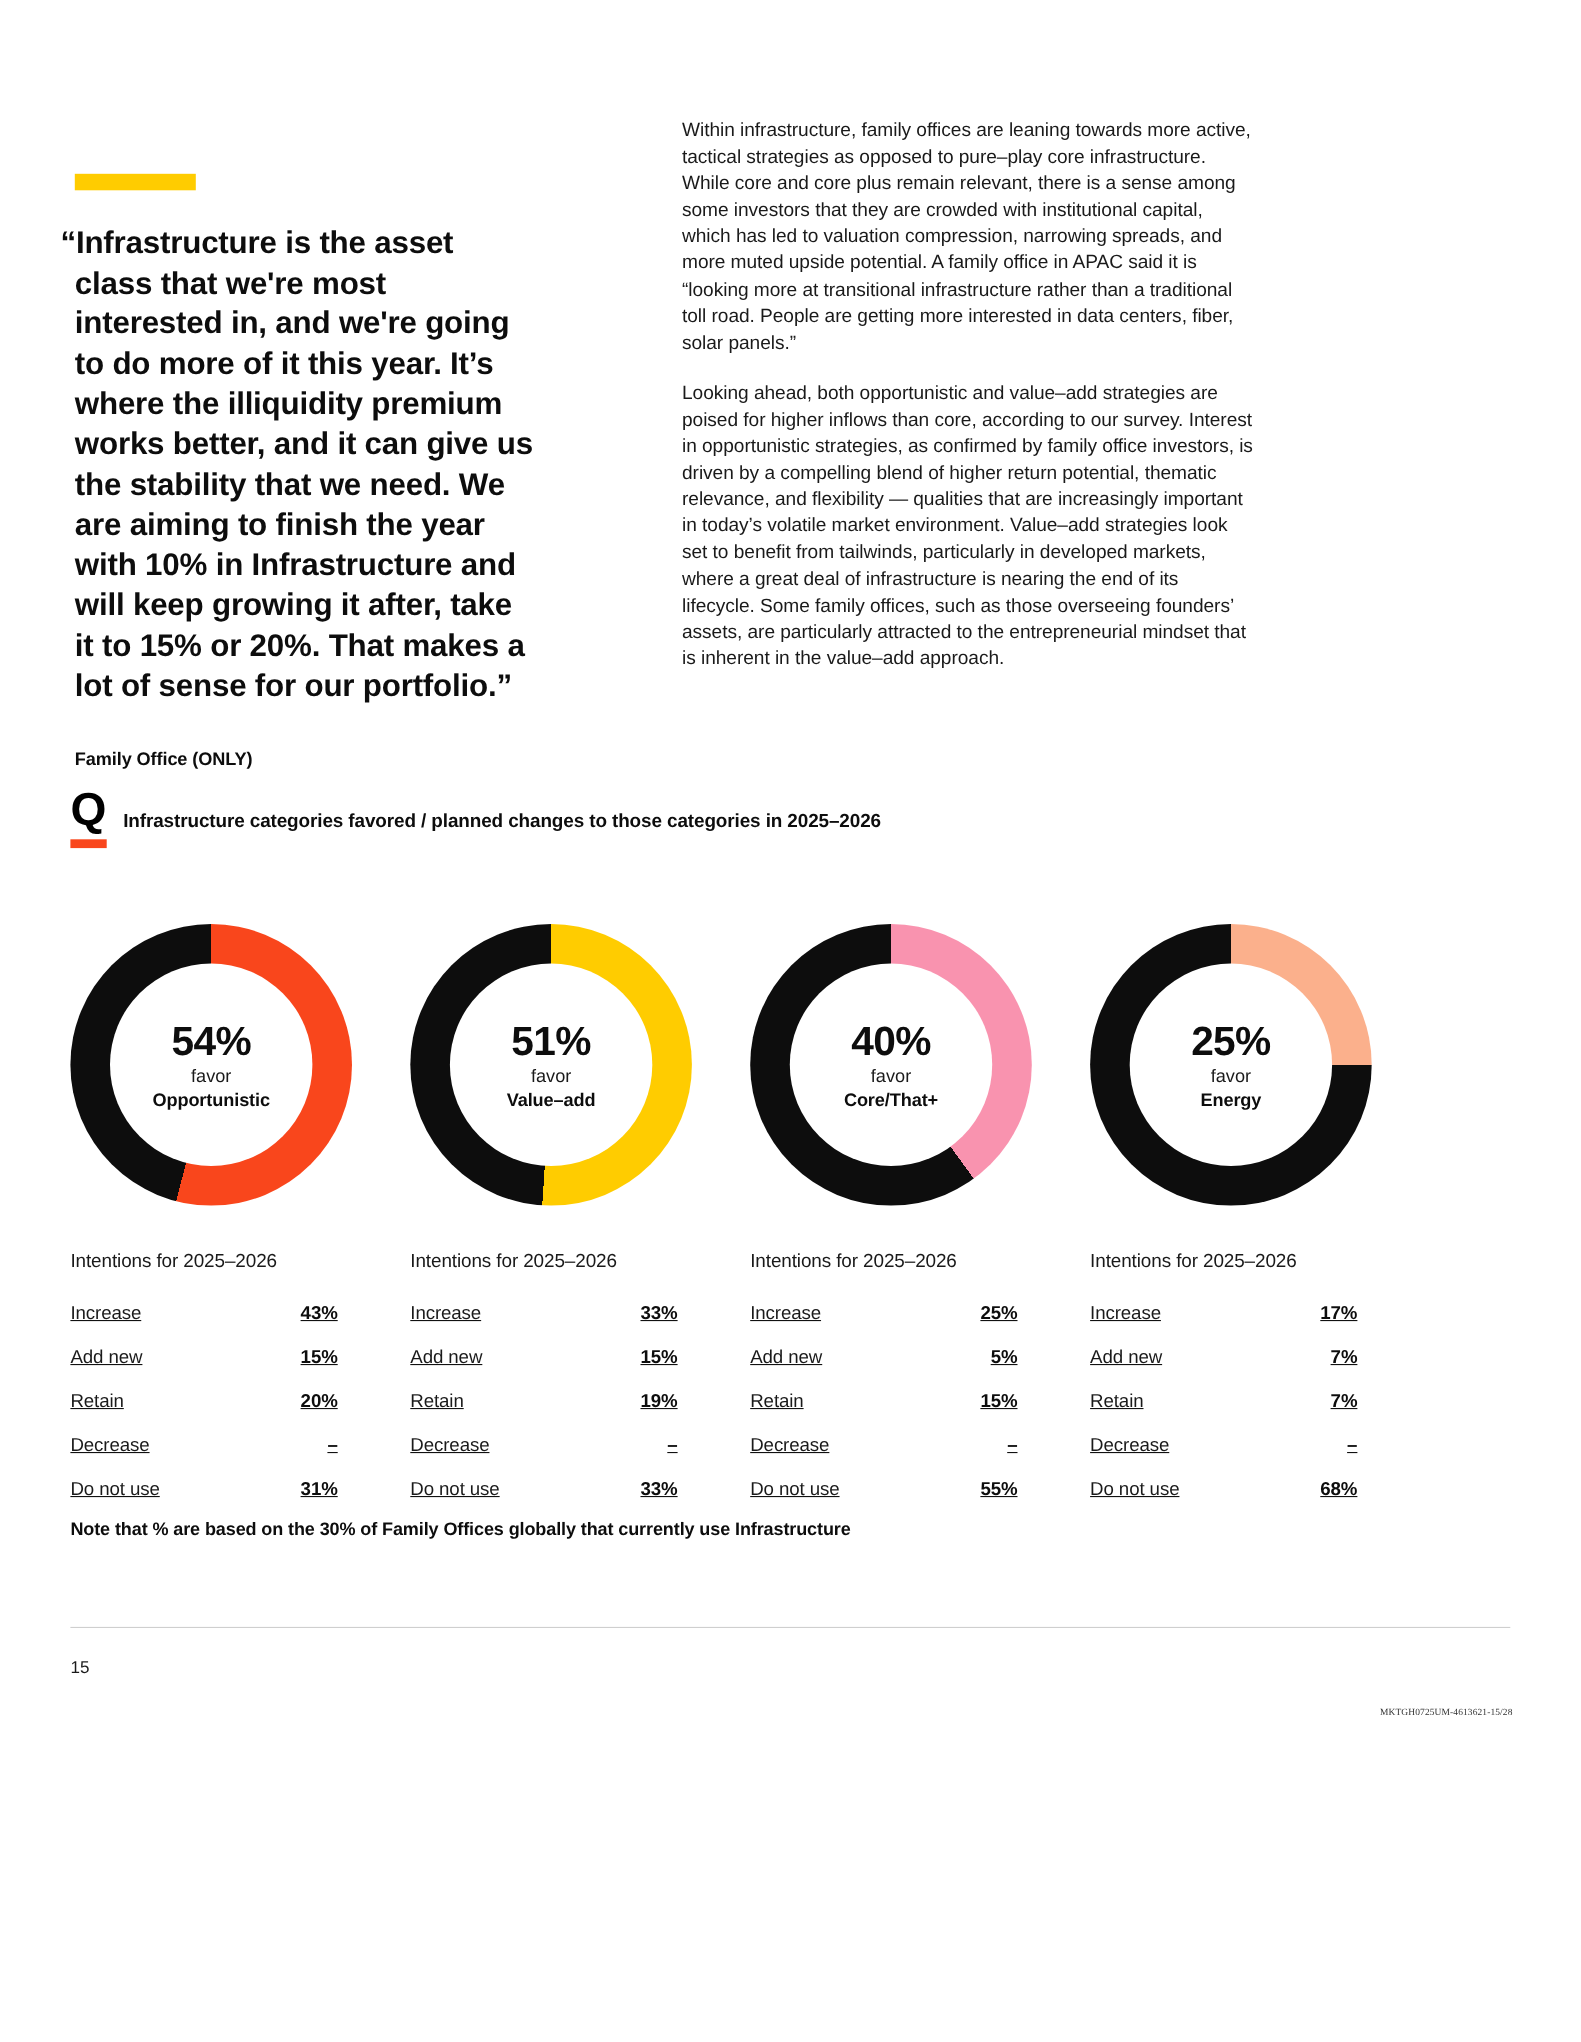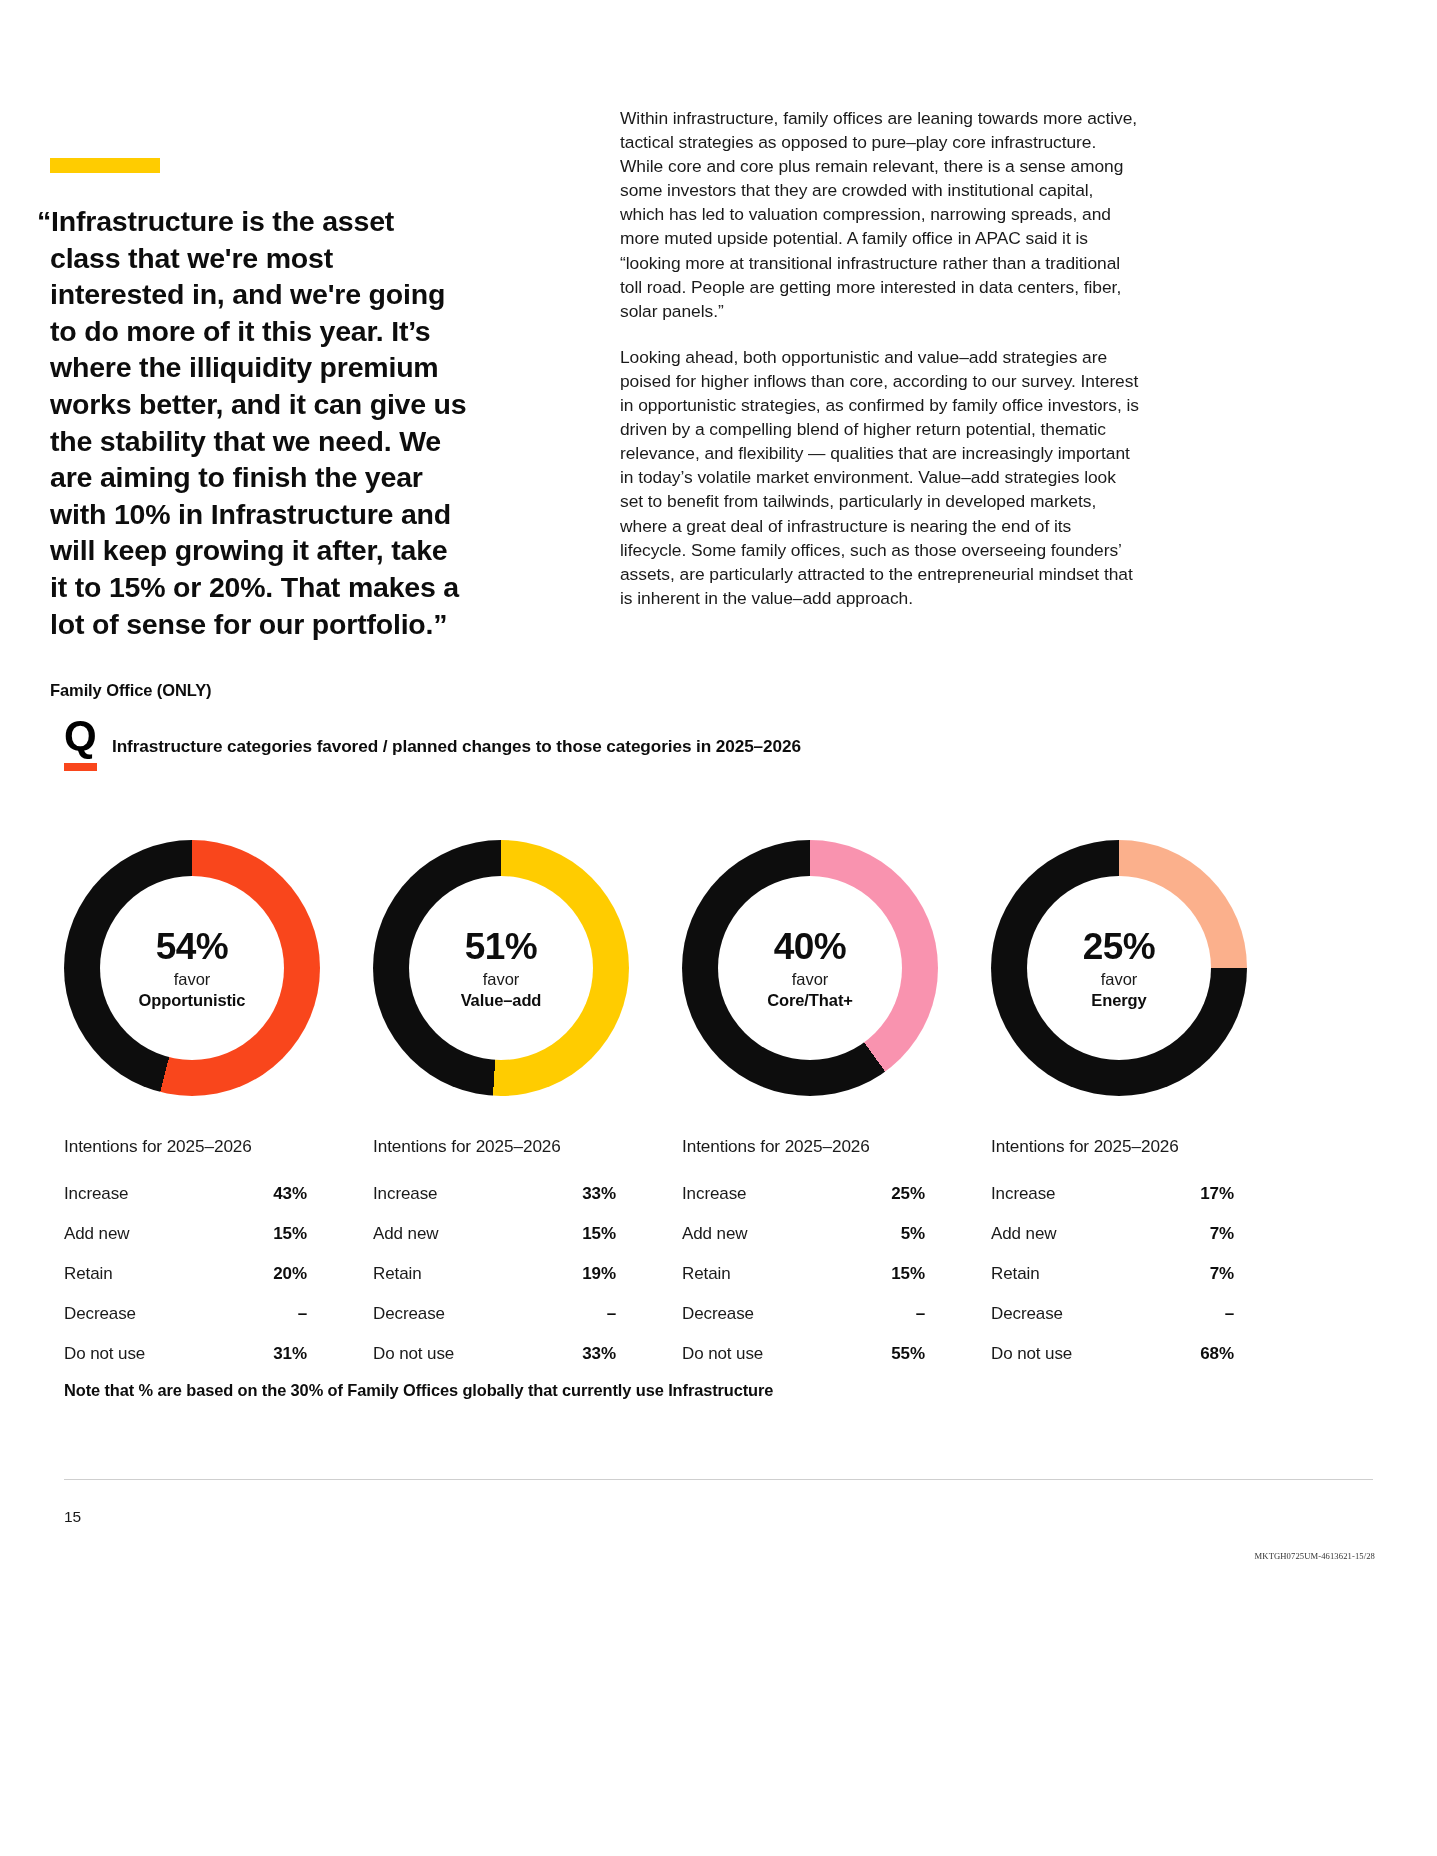--- a/index.html
+++ b/index.html
@@ -11,21 +11,21 @@
     position:relative;
     overflow:hidden;
   }
   .page{position:relative;width:1437px;height:1856px;}
 
   
   .top{
     position:absolute;left:0;top:0;width:1437px;
     display:flex;
   }
-  .col-left{width:620px;padding-left:50px;box-sizing:border-box;padding-top:158px;}
+  .col-left{width:620px;padding-left:68px;box-sizing:border-box;padding-top:158px;}
   .col-right{width:560px;padding-top:106px;}
 
   .yellow-rule{
     width:110px;height:15px;background:#FFCC00;margin-bottom:30px;
   }
   .pull-quote{
     font-size:28.5px;
     line-height:1.285;
     font-weight:bold;
     letter-spacing:-0.2px;
@@ -100,20 +100,21 @@
   }
 
   .intentions-title{
     margin-top:40px;
     font-size:17.2px;color:#1a1a1a;letter-spacing:-0.1px;
   }
   .table{margin-top:27px;width:243px;}
   .trow{
     display:flex;justify-content:space-between;align-items:center;
     margin-bottom:20px;
+    text-decoration:underline;
   }
   .tlabel{font-size:17px;color:#1a1a1a;letter-spacing:-0.1px;}
   .tval{font-size:17px;font-weight:bold;color:#0d0d0d;letter-spacing:-0.1px;}
 
   
   .note{
     position:absolute;left:64px;top:1381px;
     font-size:16.4px;font-weight:bold;color:#0d0d0d;letter-spacing:-0.1px;
   }
 

